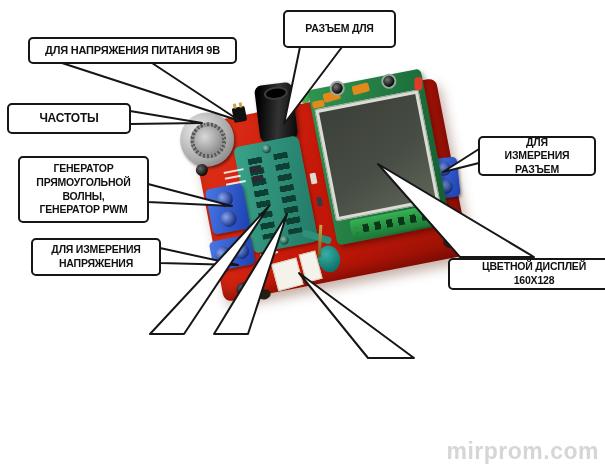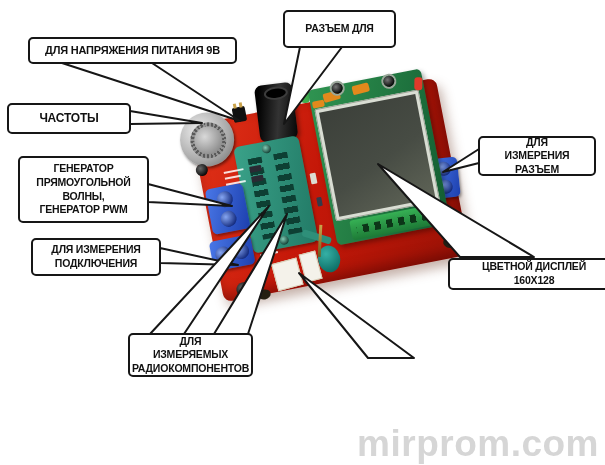--- a/index.html
+++ b/index.html
@@ -114,21 +114,21 @@
   #co-adapter{left:283px;top:10px;width:113px;height:38px;}
   #co-encoder{left:7px;top:103px;width:124px;height:31px;font-size:12px;}
   #co-generator{left:18px;top:156px;width:131px;height:67px;}
   #co-voltage{left:31px;top:238px;width:130px;height:38px;}
   #co-frequency{left:478px;top:136px;width:118px;height:40px;}
   #co-display{left:448px;top:258px;width:172px;height:32px;}
   #co-components{left:128px;top:333px;width:125px;height:44px;}
   #co-smd{left:356px;top:357px;width:114px;height:34px;font-size:12px;}
 
   
-  #watermark{position:absolute;right:6px;bottom:0px;font-size:37px;font-weight:bold;
+  #watermark{position:absolute;right:6px;bottom:0px;font-size:23px;font-weight:bold;
              color:#d6d6d6;letter-spacing:0.5px;z-index:2;}
 </style>
 </head>
 <body>
 
 <div id="scene">
 
   <div id="board">
     <div class="enc-plate"></div>
     <div class="enc-knob"></div>
@@ -215,28 +215,24 @@
     <span>ЧАСТОТЫ</span>
   </div>
   <div id="co-generator" class="callout">
     <span>ГЕНЕРАТОР</span>
     <span>ПРЯМОУГОЛЬНОЙ</span>
     <span>ВОЛНЫ,</span>
     <span>ГЕНЕРАТОР PWM</span>
   </div>
   <div id="co-voltage" class="callout">
     <span>ДЛЯ ИЗМЕРЕНИЯ</span>
-    <span>ПОДКЛЮЧЕНИЯ</span>
+    <span>НАПРЯЖЕНИЯ</span>
   </div>
   <div id="co-frequency" class="callout">
     <span>ДЛЯ ИЗМЕРЕНИЯ</span>
     <span>РАЗЪЕМ</span>
   </div>
   <div id="co-display" class="callout">
     <span>ЦВЕТНОЙ ДИСПЛЕЙ 160X128</span>
   </div>
-  <div id="co-components" class="callout">
-    <span>ДЛЯ ИЗМЕРЯЕМЫХ</span>
-    <span>РАДИОКОМПОНЕНТОВ</span>
-  </div>
 
   <div id="watermark">mirprom.com</div>
 </div>
 
 </body></html>

